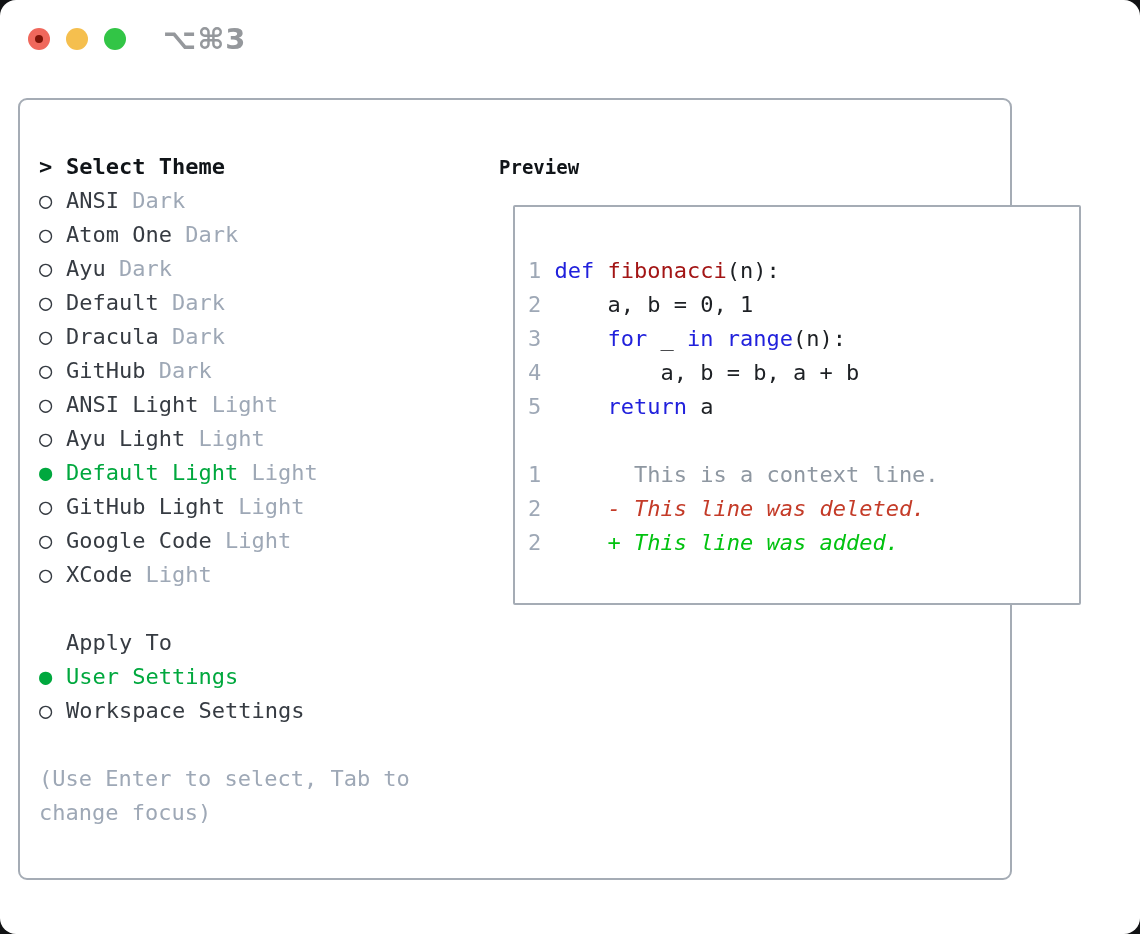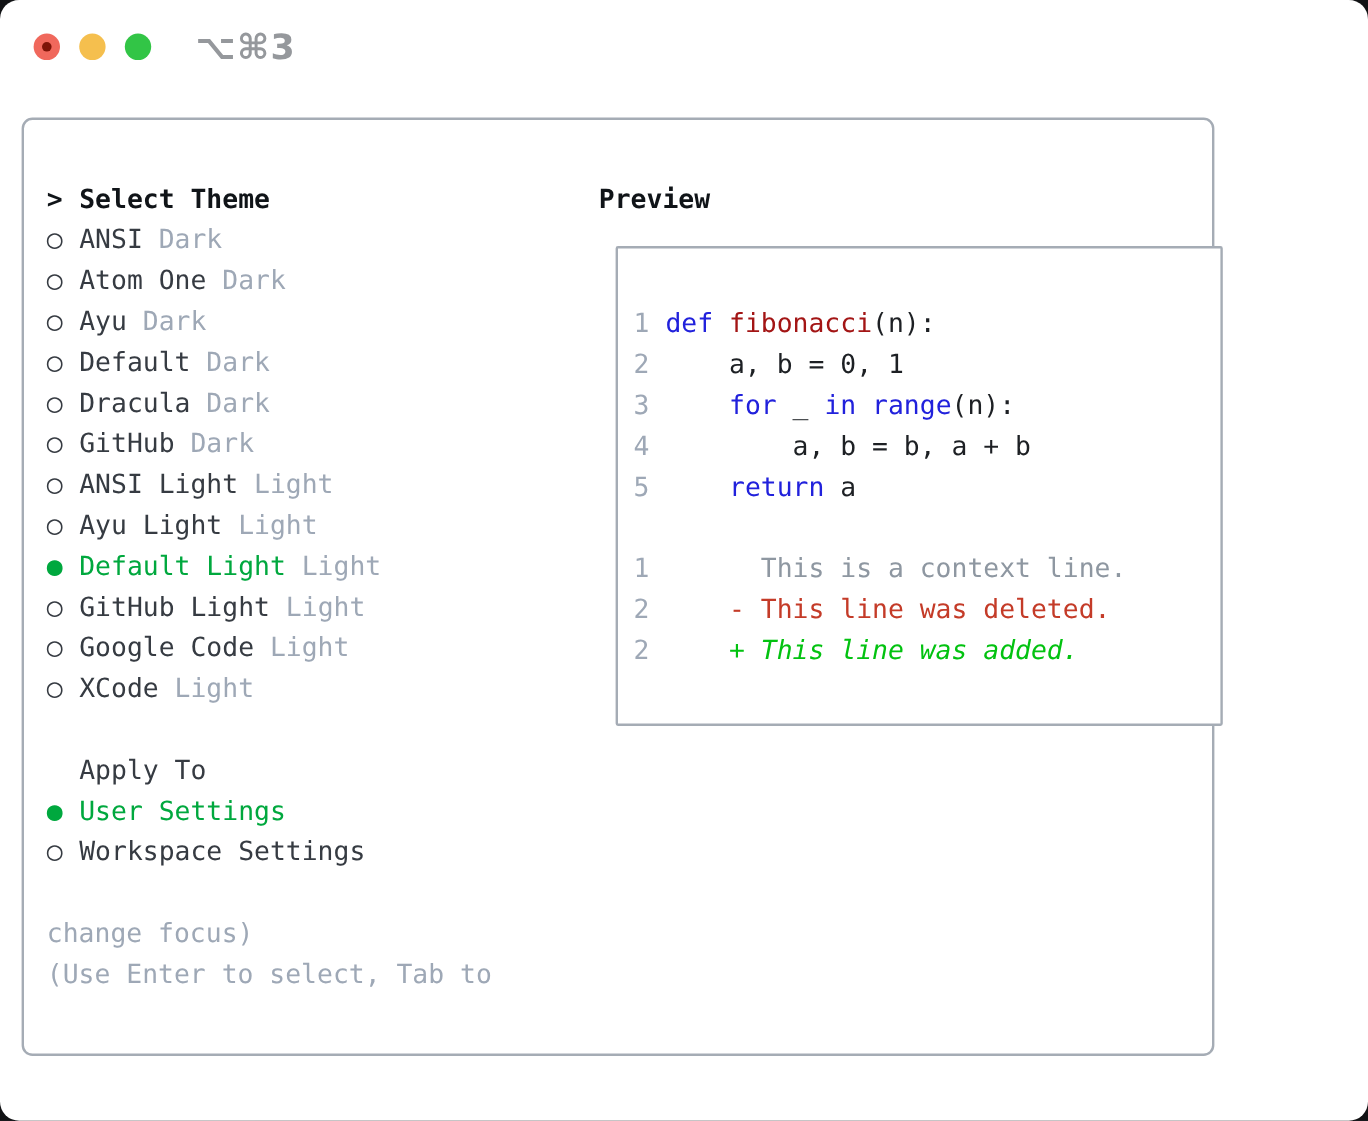--- a/index.html
+++ b/index.html
@@ -28,33 +28,33 @@
   .row{display:flex;height:34px;line-height:34px;font-size:22px;white-space:pre;color:var(--text);}
   .row .marker{display:inline-block;width:27px;flex:0 0 27px;}
   .spacer{height:34px;}
   .bold{font-weight:bold;color:var(--text-bold);}
   .dim{color:var(--dim);}
   .green{color:var(--green);}
   .help{height:34px;line-height:34px;font-size:22px;white-space:pre;color:var(--dim);}
   
   .preview-label{
     position:absolute;left:479px;top:50px;height:34px;line-height:34px;
-    font-size:22px;font-weight:bold;color:var(--text-bold);white-space:pre;
+    font-size:19px;font-weight:bold;color:var(--text-bold);white-space:pre;
   }
   .preview-box{
-    position:absolute;left:493px;top:105px;width:506px;height:400px;
+    position:absolute;left:493px;top:105px;width:568px;height:400px;
     border:2px solid var(--border);border-radius:2px;background:#fff;
     padding:13px 0 0 13px;overflow:hidden;
   }
   .pline{height:34px;line-height:34px;font-size:22px;white-space:pre;color:var(--code);}
   .ln{color:var(--dim);}
   .kw{color:var(--keyword);}
   .fn{color:var(--function);}
   .ctx{color:var(--context);text-align:right;}
-  .del{color:var(--deleted);}
+  .del{color:var(--deleted);font-style:italic;}
   .add{color:var(--added);font-style:italic;}
 </style>
 </head>
 <body>
 
 <div class="window">
 
   <span class="traffic close">
       <span class="dot"></span>
     </span>
@@ -90,22 +90,22 @@
         <span class="marker"></span><span>Apply To</span>
       </div>
 
       <div id="apply-list">
           <div class="row"><span class="marker green">●</span><span class="green">User Settings</span></div>
           <div class="row"><span class="marker ">○</span><span>Workspace Settings</span></div>
         </div>
 
       <div class="spacer"></div>
 
+      <div class="help">(Use Enter to select, Tab to</div>
       <div class="help">change focus)</div>
-      <div class="help">(Use Enter to select, Tab to</div>
     </div>
 
     <div class="preview-label">Preview</div>
 
     <div class="preview-box">
       <div class="pline"></div>
       <div id="code-lines">
           <div class="pline"><span class="ln">1</span><span> </span><span class="kw">def</span><span> </span><span class="fn">fibonacci</span><span>(n):</span></div>
           <div class="pline"><span class="ln">2</span><span> </span><span>    a, b = 0, 1</span></div>
           <div class="pline"><span class="ln">3</span><span> </span><span>    </span><span class="kw">for</span><span> _ </span><span class="kw">in</span><span> </span><span class="kw">range</span><span>(n):</span></div>

